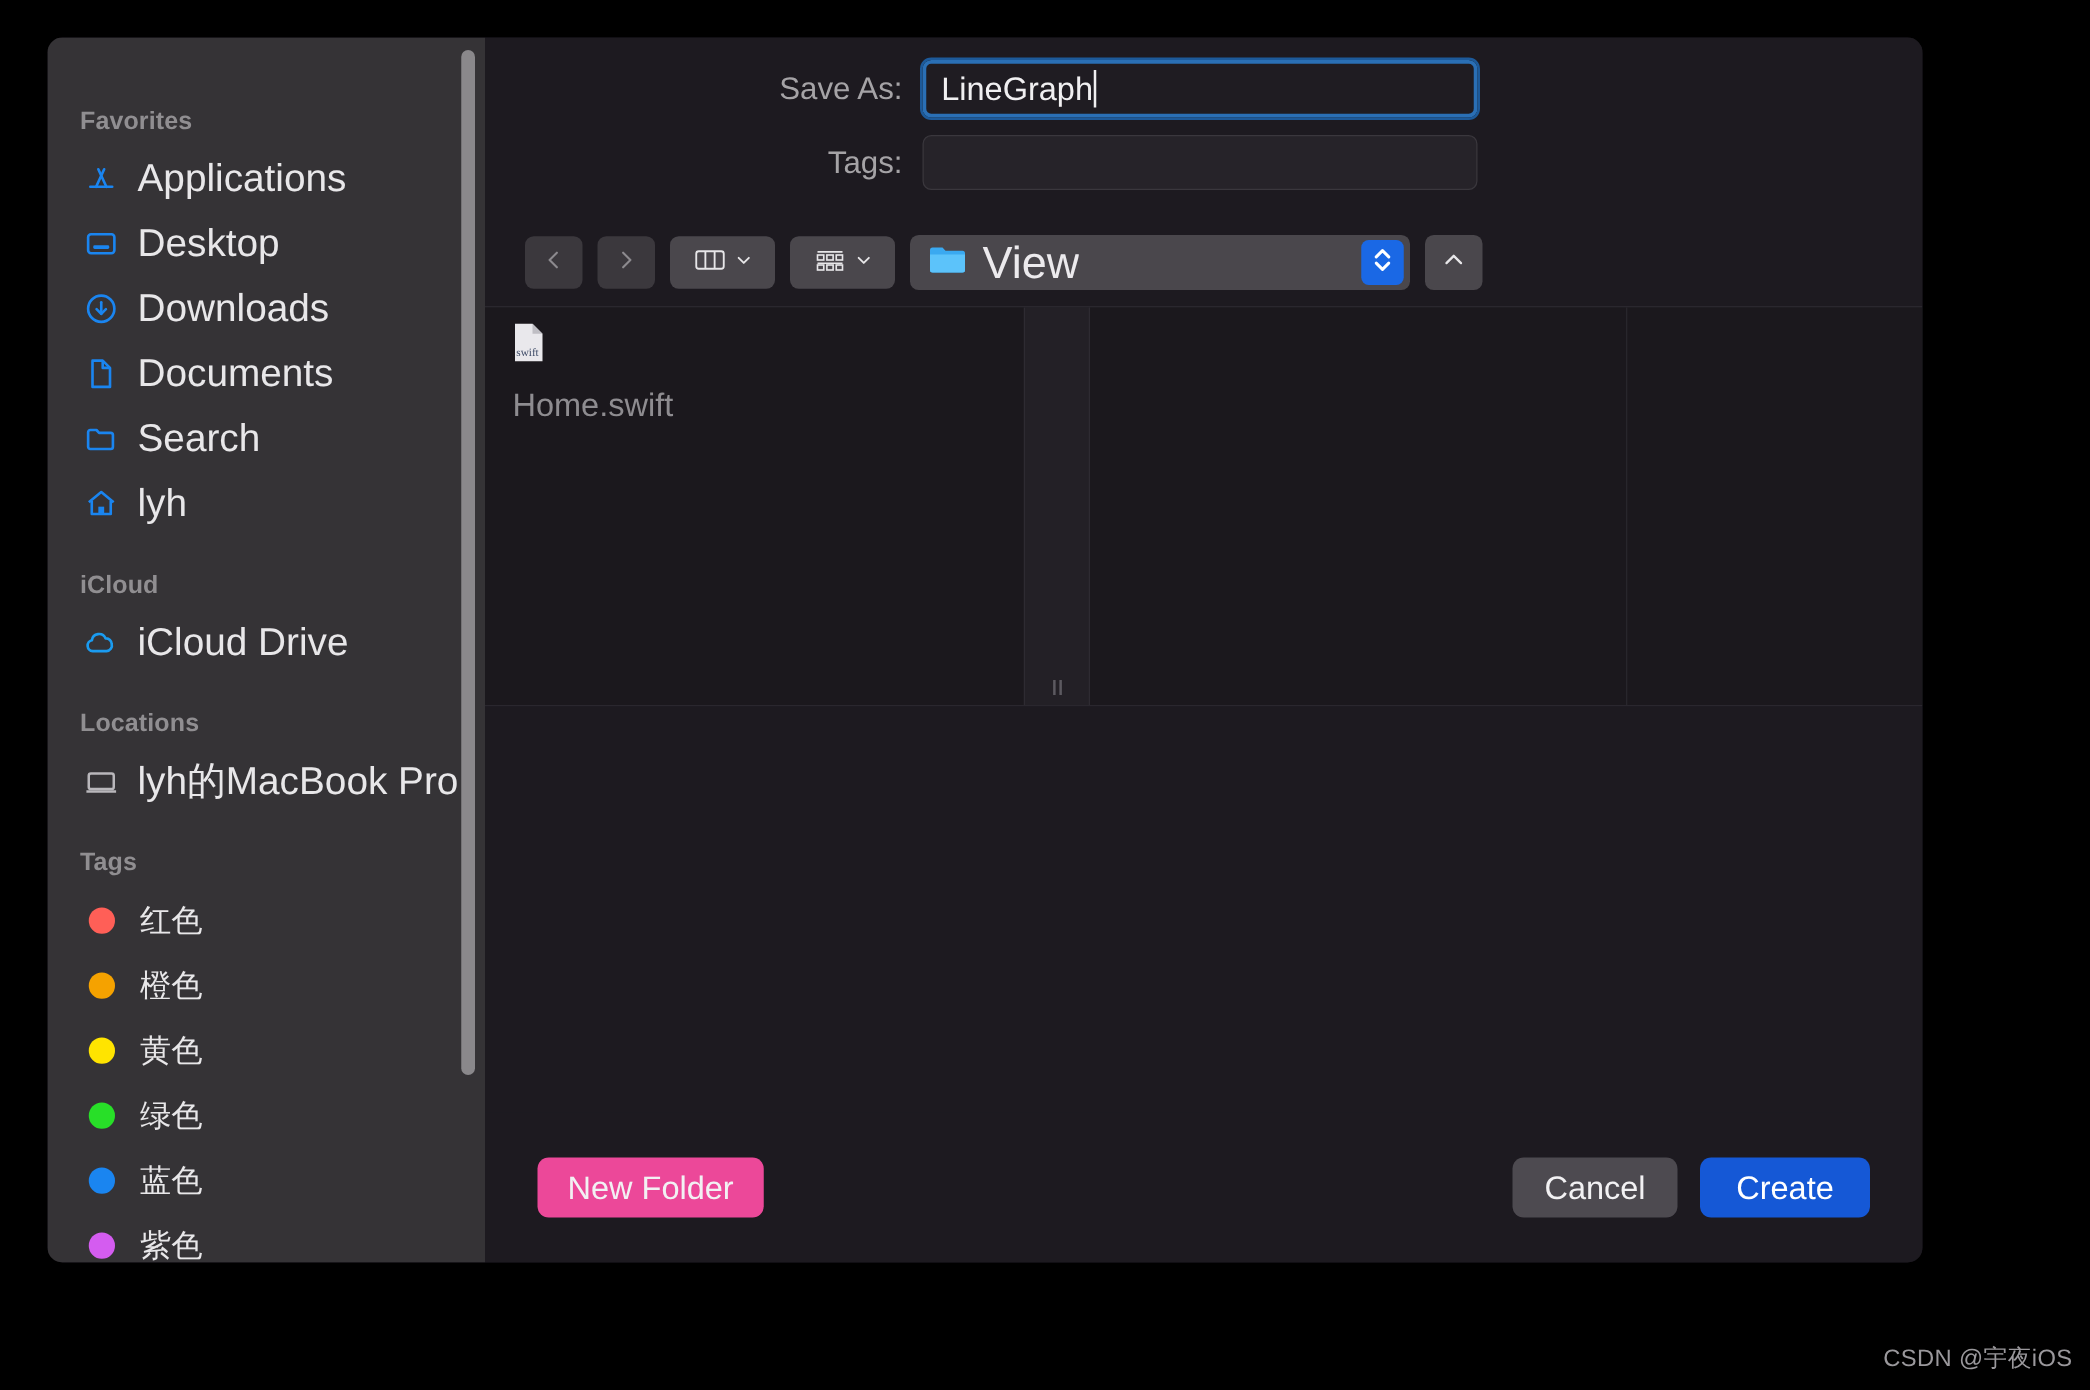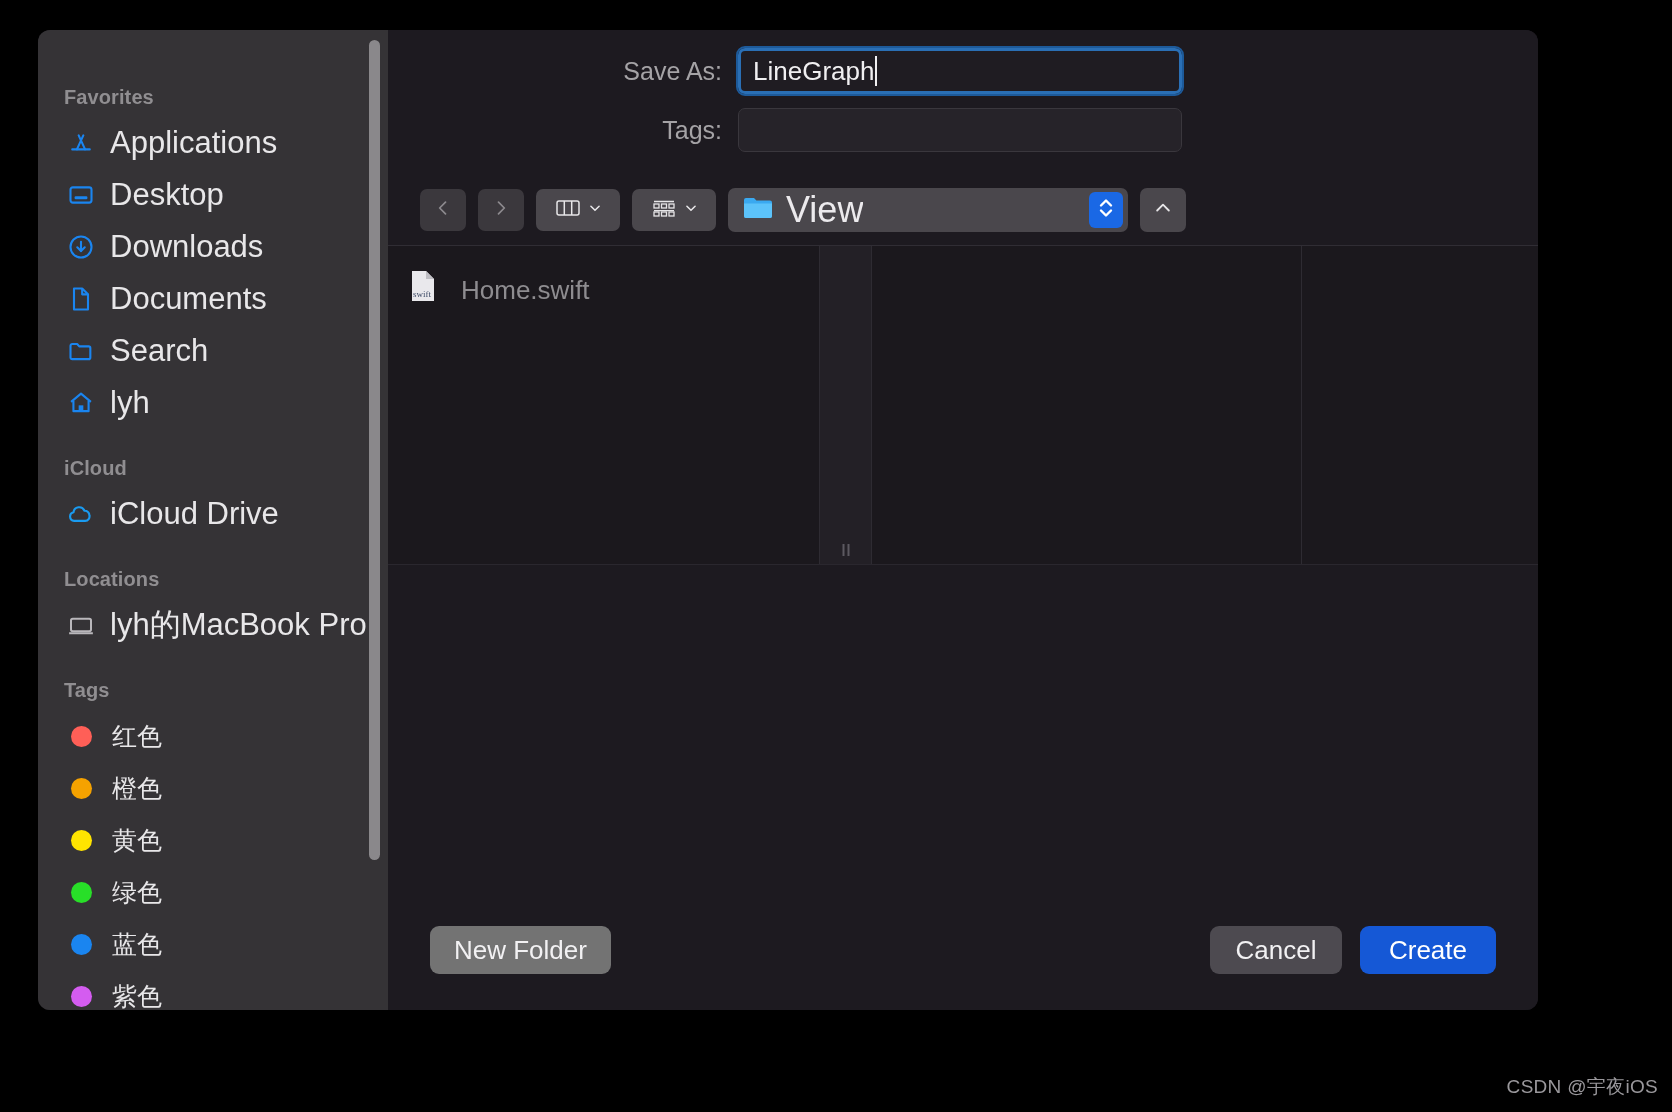--- a/index.html
+++ b/index.html
@@ -247,26 +247,27 @@
   #grip span {
     display: block;
     width: 2px; height: 12px;
     background: #5c5960;
   }
   #col2 { width: 430px; border-right: 1px solid #2e2b32; }
   #col3 { flex: 1 1 auto; }
 
   .file-row {
     display: flex;
-    align-items: flex-end;
+    align-items: flex-start;
     height: 48px;
     padding-left: 22px;
-    gap: 25px;
+    gap: 14px;
     margin-top: 12px;
     cursor: default;
+    flex-direction: column;
   }
   .file-name {
     color: #8e8c90;
     font-size: 26px;
   }
 
   
   #empty-region { flex: 1 1 auto; background: #1d1a20; }
 
   
@@ -281,21 +282,21 @@
   .btn {
     height: 48px;
     border-radius: 9px;
     display: inline-flex;
     align-items: center;
     justify-content: center;
     font-size: 26px;
     cursor: default;
     padding: 0 24px;
   }
-  #new-folder-btn { background: #737373; color: #f2f1f3; min-width: 166px; }
+  #new-folder-btn { background: #ec4899; color: #f2f1f3; min-width: 166px; }
   #cancel-btn     { background: #4d4a50; color: #f2f1f3; min-width: 132px; }
   #create-btn     { background: #1558d6; color: #ffffff; min-width: 136px; }
   #right-buttons {
     position: absolute;
     right: 42px; top: 50%;
     transform: translateY(-50%);
     display: flex;
     gap: 18px;
   }
 

